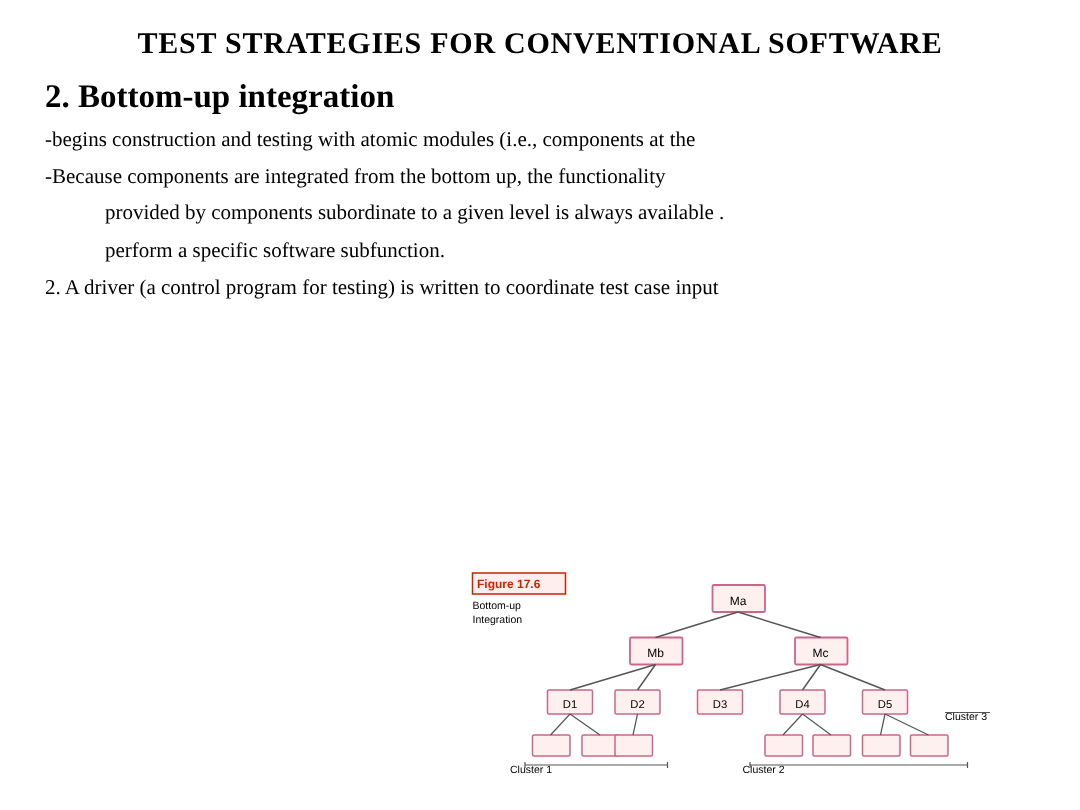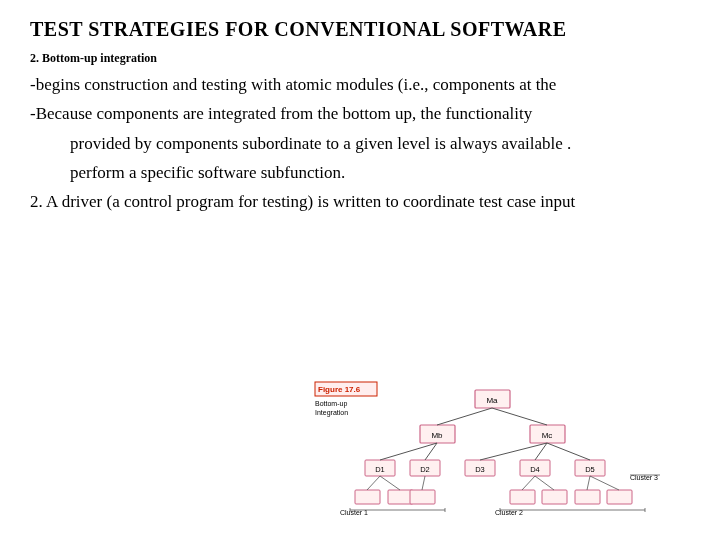--- a/index.html
+++ b/index.html
@@ -14,30 +14,31 @@
     }
     .page {
       width: 720px;
       height: 540px;
       padding: 18px 30px 10px 30px;
       position: relative;
     }
     .main-title {
       font-size: 20px;
       font-weight: bold;
+      text-align: center;
       margin-bottom: 10px;
       letter-spacing: 0.5px;
     }
     .section-title {
-      font-size: 12px;
+      font-size: 22px;
       font-weight: bold;
       margin-bottom: 6px;
     }
     .content-area {
-      font-size: 17px;
+      font-size: 14px;
       line-height: 1.55;
     }
     .content-area p {
       margin-bottom: 3px;
       text-align: justify;
     }
     .indent {
       padding-left: 40px;
     }
     .underline {

